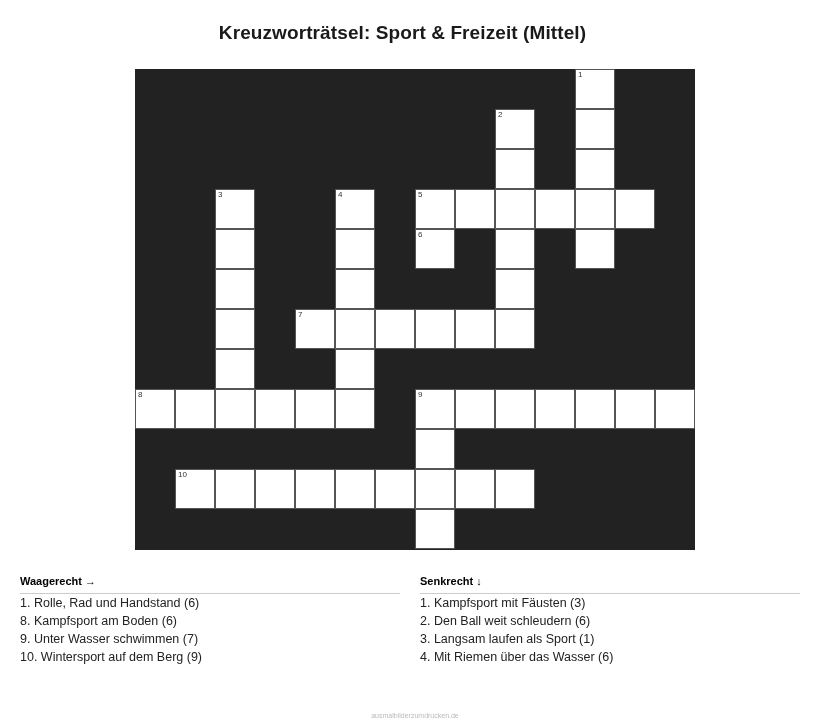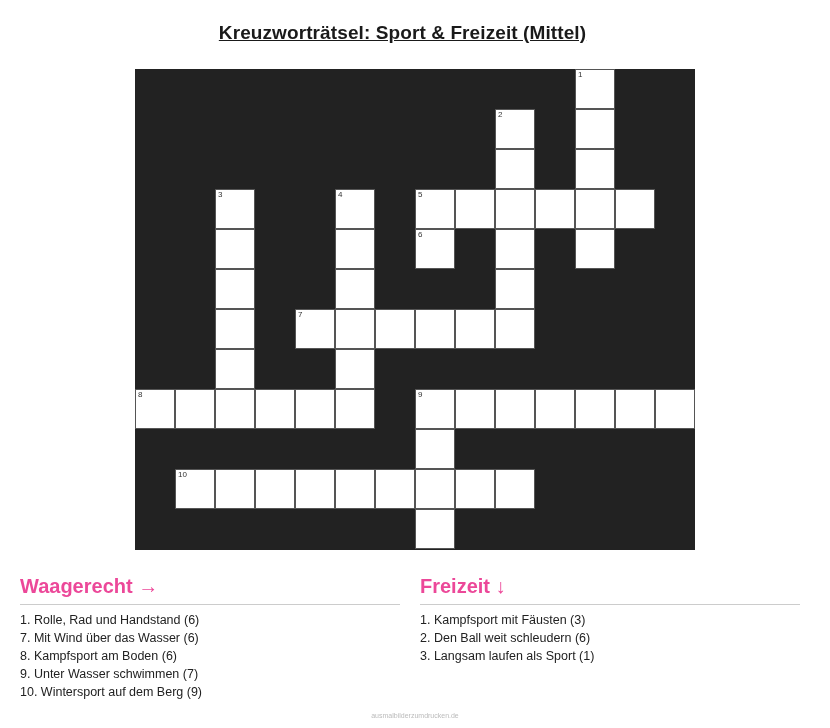--- a/index.html
+++ b/index.html
@@ -10,21 +10,20 @@
     height: 728px;
     background: #ffffff;
     font-family: "Liberation Sans", sans-serif;
     color: #1a1a1a;
   }
   #page {
     position: relative;
     width: 805px;
     height: 728px;
     overflow: hidden;
-    text-decoration: underline;
   }
   #title {
     text-align: center;
     font-size: 19px;
     font-weight: bold;
     color: #1a1a1a;
     margin-top: 22px;
     letter-spacing: 0.1px;
   }
   #grid-wrap {
@@ -57,26 +56,26 @@
     top: 575px;
     width: 830px;
     display: flex;
     padding: 0 20px;
     gap: 20px;
   }
   .clue-col {
     width: 380px;
   }
   .clue-head {
-    font-size: 20px;
+    font-size: 11px;
     font-weight: bold;
-    color: #ec4899;
+    color: #000000;
     padding-bottom: 6px;
     border-bottom: 1px solid #cccccc;
-    margin-bottom: 6px;
+    margin-bottom: 0;
   }
   .clue-item {
     font-size: 12.5px;
     line-height: 18px;
     color: #222222;
     padding: 0;
   }
   #footer {
     position: absolute;
     left: 0;
@@ -168,28 +167,28 @@
       <div class="cell" style="left: 280px; top: 400px;"></div>
       <div class="cell" style="left: 320px; top: 400px;"></div>
       <div class="cell" style="left: 360px; top: 400px;"></div>
       <div class="cell" style="left: 280px; top: 440px;"></div>
     </div>
 
   <div id="clues">
     <div class="clue-col">
       <div class="clue-head">Waagerecht →</div>
       <div class="clue-item">1. Rolle, Rad und Handstand (6)</div>
-      <div class="clue-item">7. Mit Wind über das Wasser (6)</div>
       <div class="clue-item">8. Kampfsport am Boden (6)</div>
       <div class="clue-item">9. Unter Wasser schwimmen (7)</div>
       <div class="clue-item">10. Wintersport auf dem Berg (9)</div>
     </div>
     <div class="clue-col">
-      <div class="clue-head">Freizeit ↓</div>
+      <div class="clue-head">Senkrecht ↓</div>
       <div class="clue-item">1. Kampfsport mit Fäusten (3)</div>
       <div class="clue-item">2. Den Ball weit schleudern (6)</div>
       <div class="clue-item">3. Langsam laufen als Sport (1)</div>
+      <div class="clue-item">4. Mit Riemen über das Wasser (6)</div>
     </div>
   </div>
 
   <div id="footer">ausmalbilderzumdrucken.de</div>
 
 </div>
 
 </body></html>

